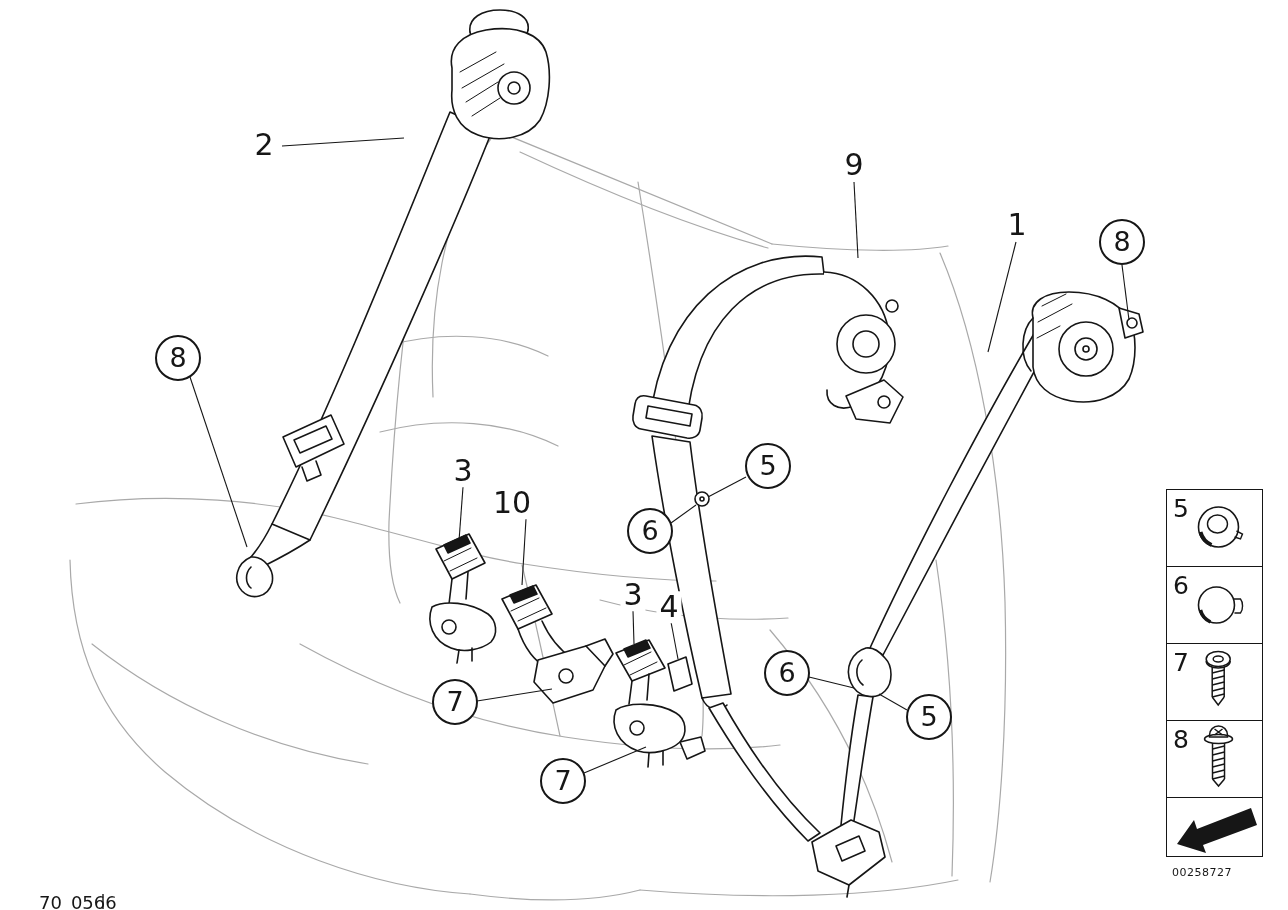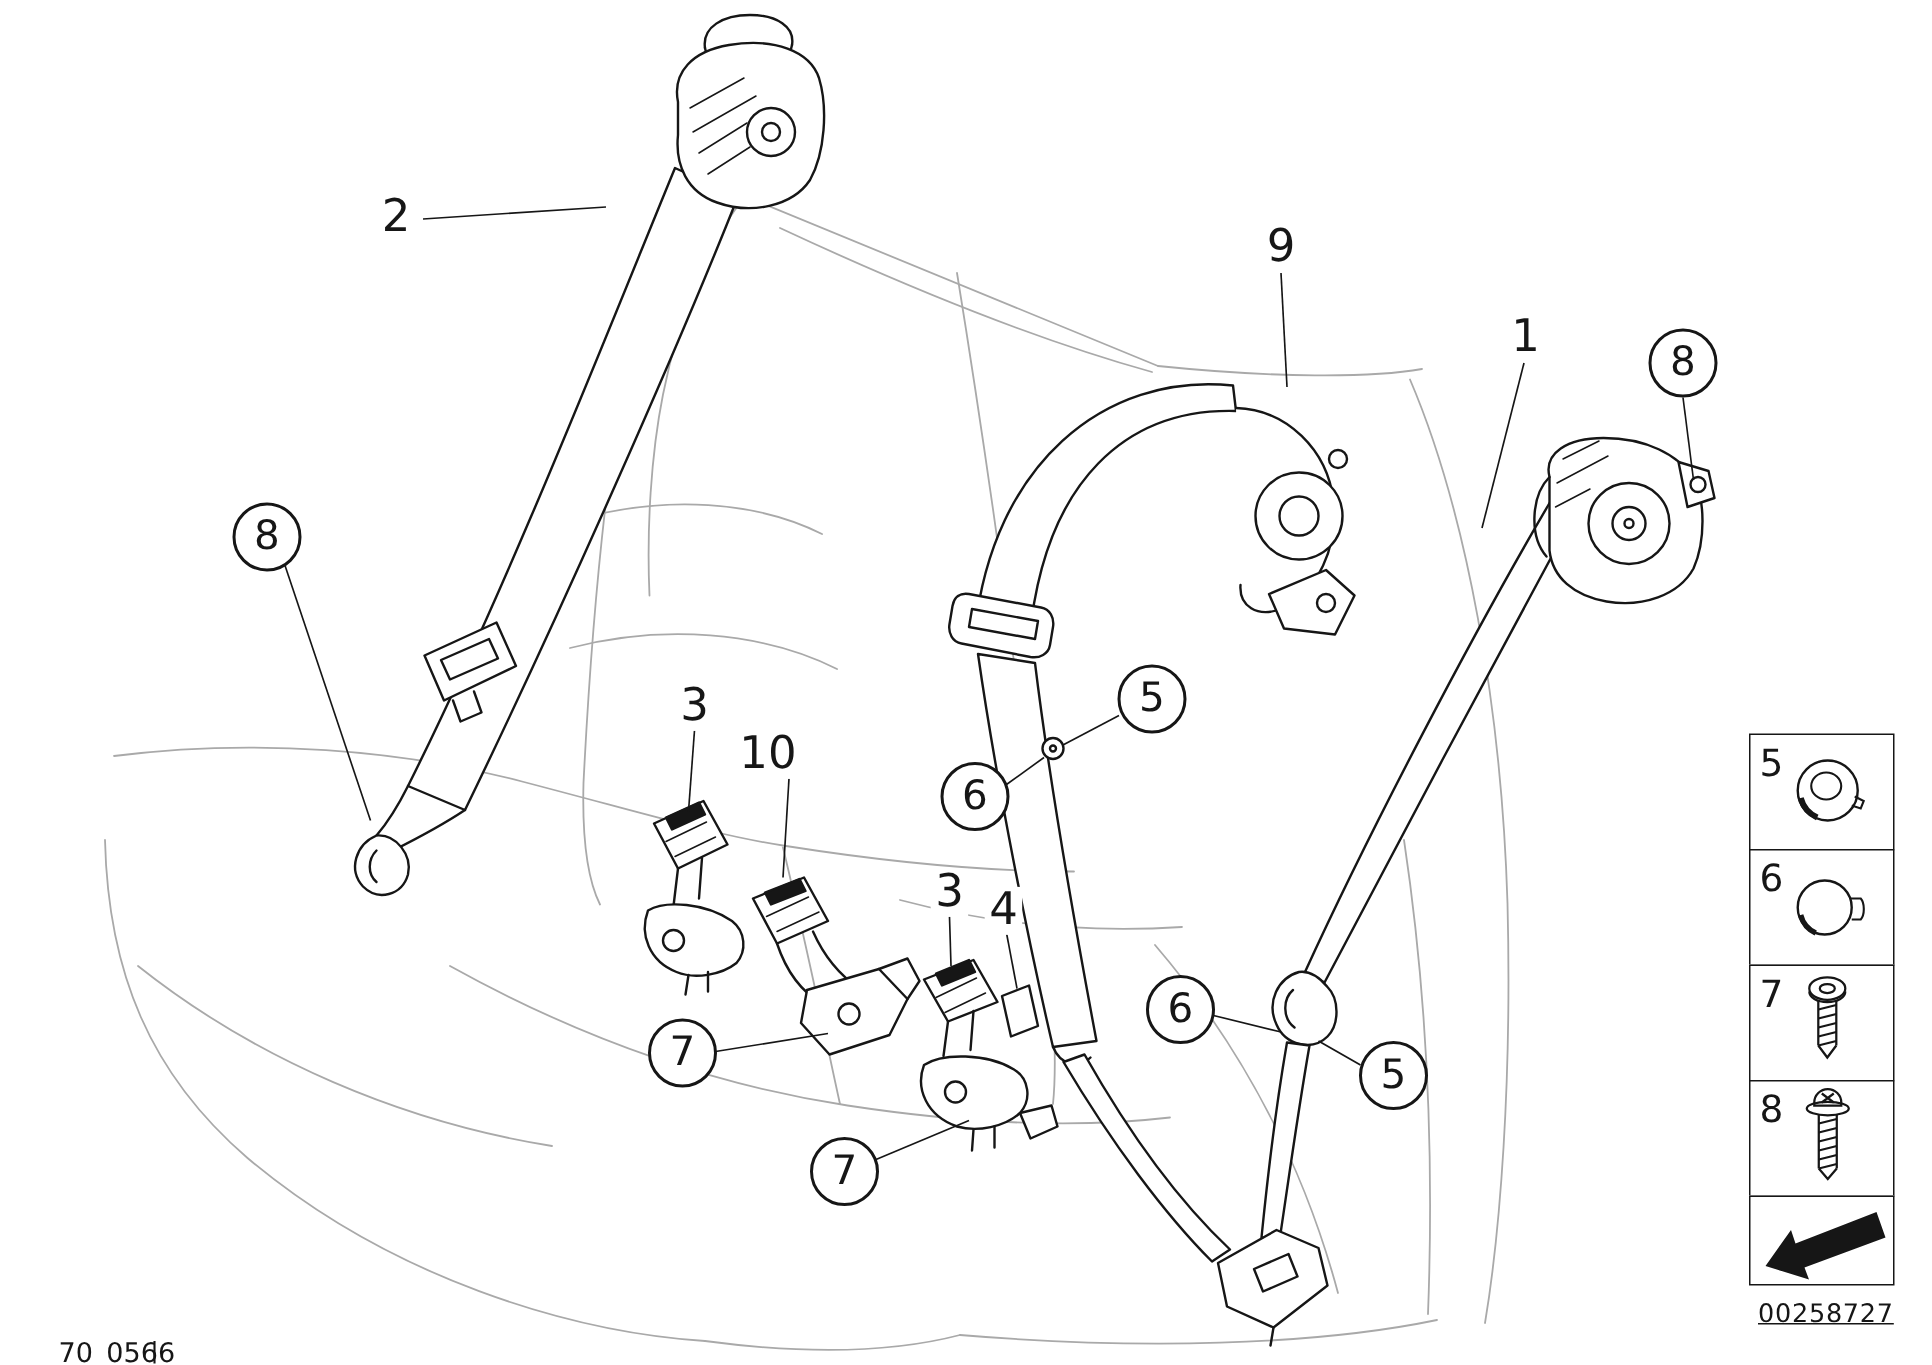--- a/index.html
+++ b/index.html
@@ -17,22 +17,22 @@
 
   .legend { position:absolute; left:1166px; top:490px; width:97px; }
   .legend-cell { position:relative; width:97px; height:78px; border:1px solid var(--line,#161616);
                  margin-top:-1px; background:#fff; }
   .legend-num { position:absolute; left:6px; top:4px; font-size:25px; }
   .legend-icon { position:absolute; left:50%; top:50%; transform:translate(-42%,-50%); }
   .arrow-cell { position:relative; width:97px; height:60px; border:1px solid var(--line,#161616);
                 margin-top:-1px; background:#fff; }
   .arrow-cell svg { display:block; margin:1px auto 0 auto; }
 
-  .part-number { position:absolute; left:1172px; top:866px; width:92px; font-size:17px;
-                 letter-spacing:0.5px; white-space:nowrap;text-decoration:underline; }
+  .part-number { position:absolute; left:1172px; top:866px; width:92px; font-size:11px;
+                 letter-spacing:0.5px; white-space:nowrap; }
   .drawing-ref { position:absolute; left:4px; top:892px; font-size:18px;margin-left:35px; }
 </style>
 </head>
 <body>
 
 <div class="stage">
 
   <svg class="diagram" width="1288" height="910" viewBox="0 0 1288 910">
 
     <g stroke="#a9a9a9" stroke-width="1.2" fill="none" stroke-linecap="round">

